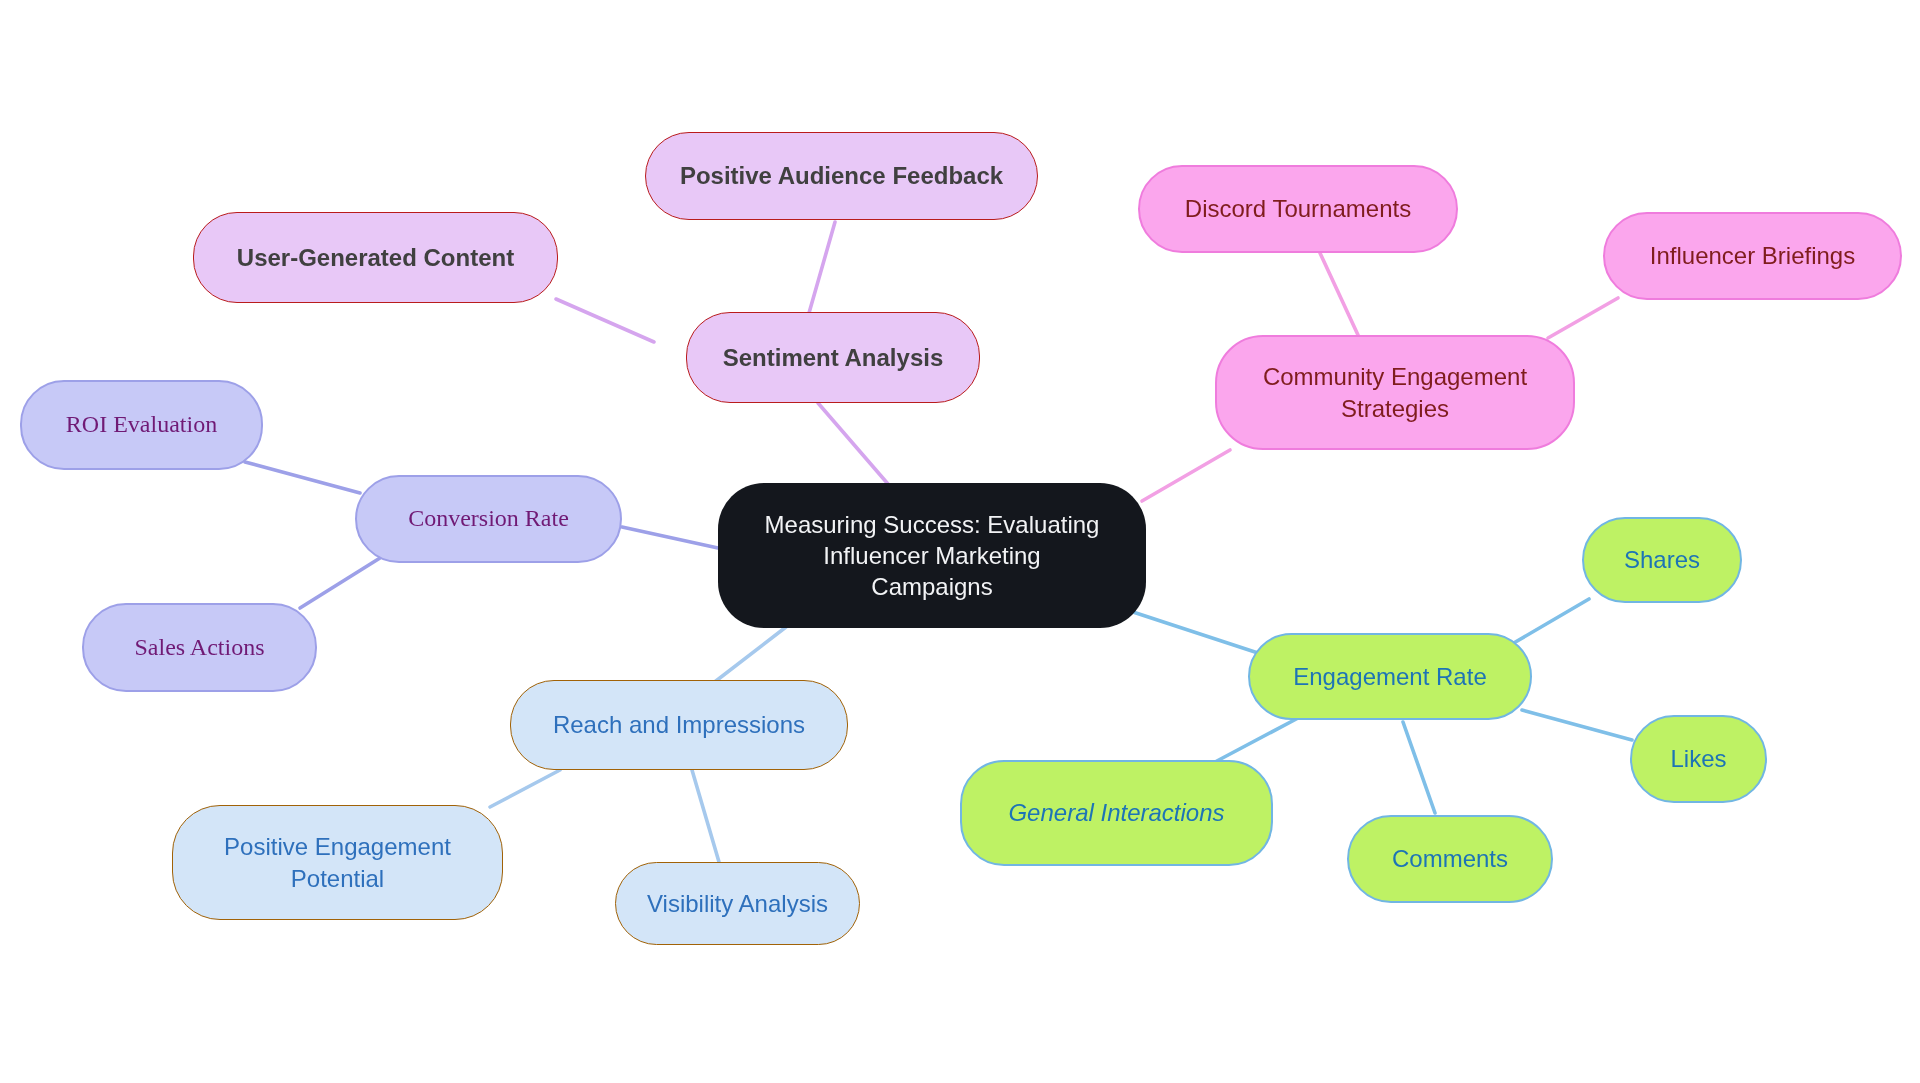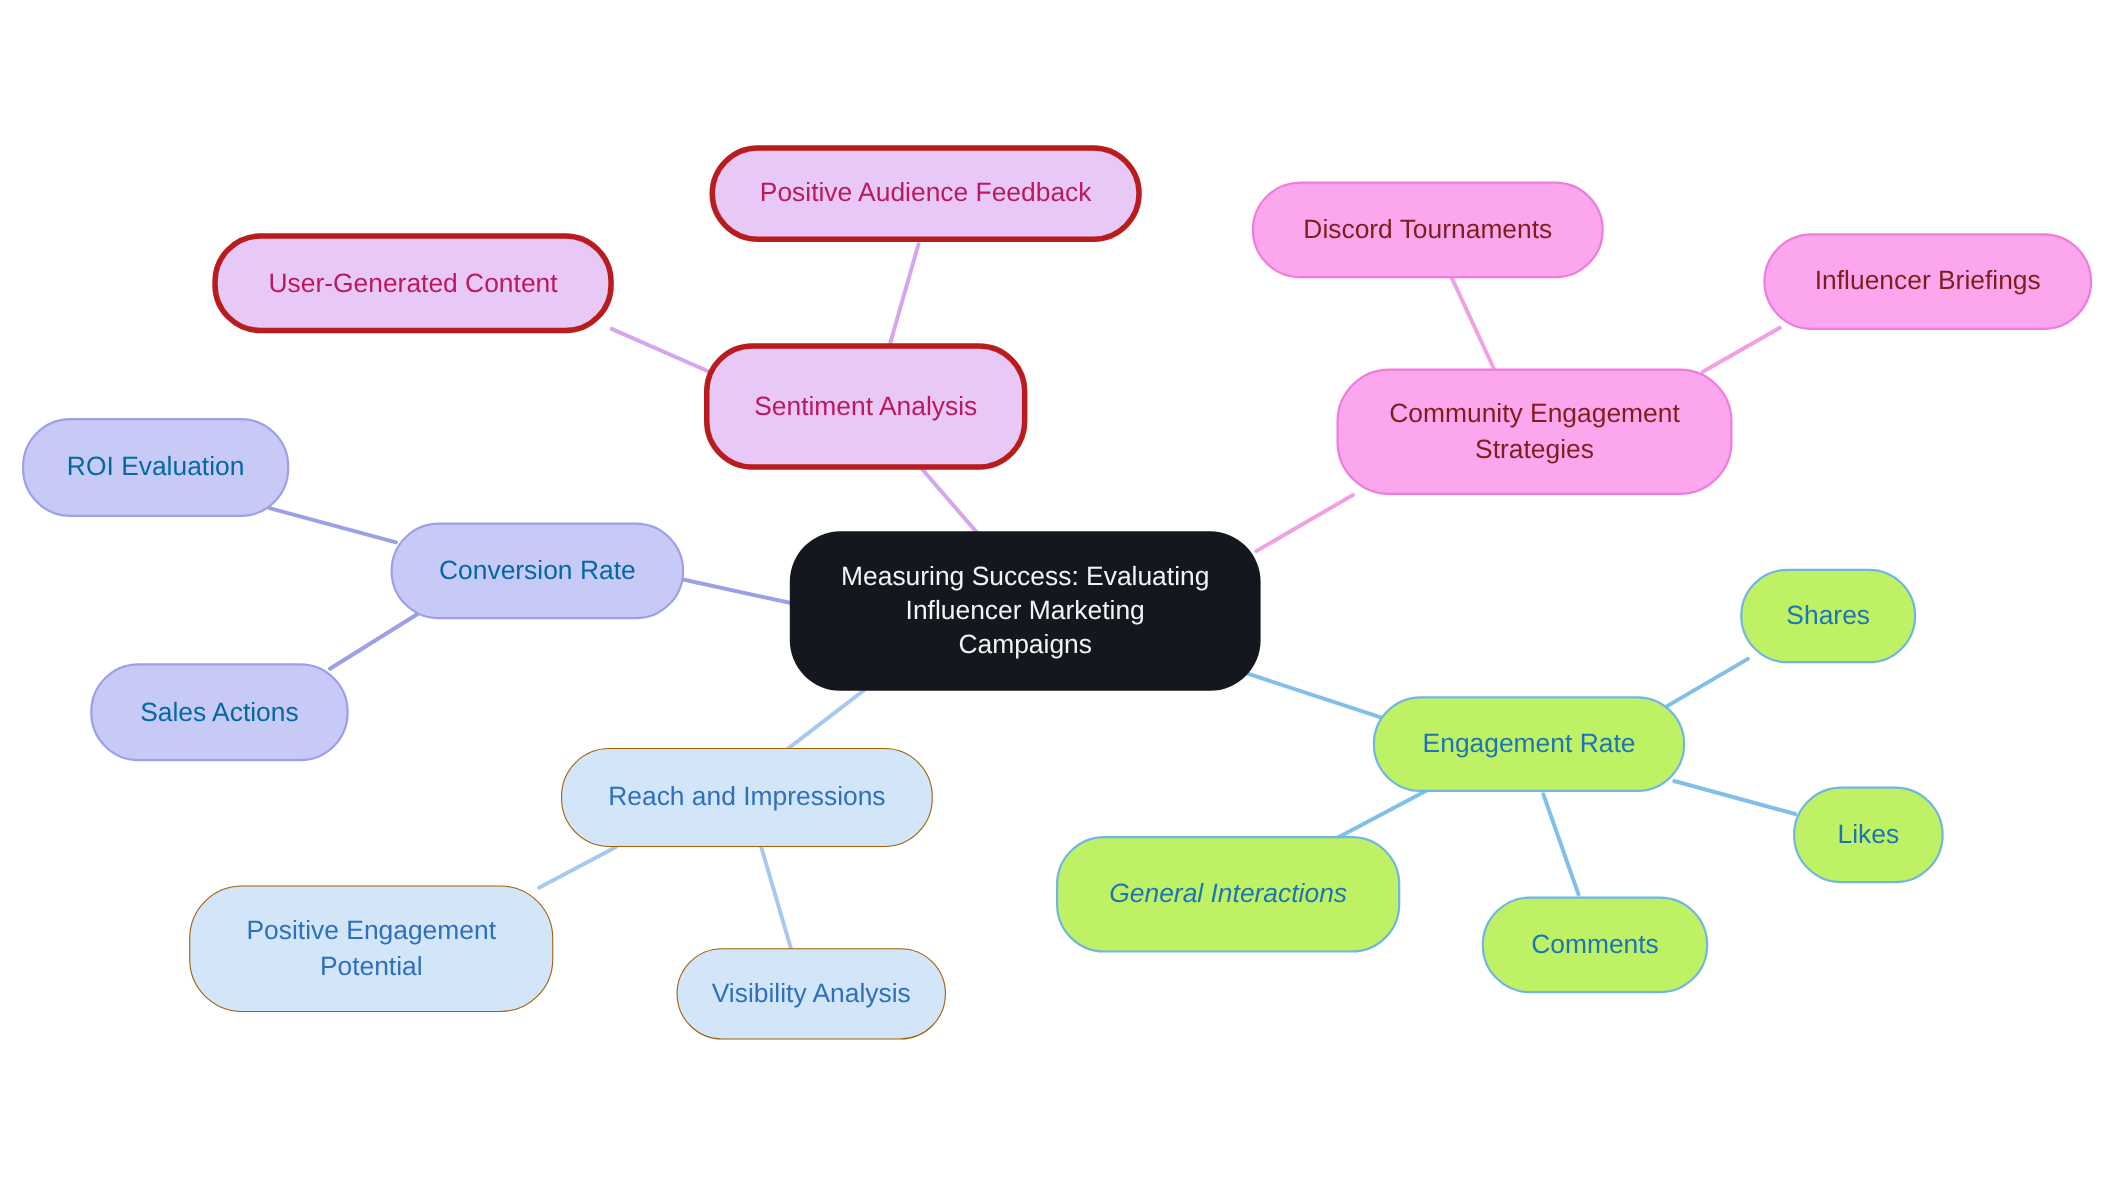--- a/index.html
+++ b/index.html
@@ -47,29 +47,29 @@
   .node span { display: block; }
 
   .root-node {
     background: #14171d;
     color: #f2f3f5;
     border: none;
     border-radius: 46px;
   }
   .root-node span { max-width: 340px; }
 
-  .g-purple { background: #e8c8f7; border: 5px solid #b91c1c; color: #be185d; }
+  .g-purple { background: #e8c8f7; border: 1px solid #b91c1c; color: #404040; font-weight: bold; }
   .g-pink   { background: #fba6ed; border: 2px solid #ef7cdd; color: #7f1d1d; }
-  .g-indigo { background: #c7c9f7; border: 2px solid #9da0e8; color: #0369a1; }
+  .g-indigo { background: #c7c9f7; border: 2px solid #9da0e8; color: #701a75; font-family: Liberation Serif, serif; }
   .g-blue   { background: #bef264; border: 2px solid #71b6e3; color: #1d74b6; }
   .g-pale   { background: #d3e5f8; border: 1px solid #a16207; color: #2e70bc; }
 
   
   #n-root        { left: 718px;  top: 483px; width: 428px; height: 145px; }
-  #n-sentiment   { left: 640px;  top: 312px; width: 294px; height: 115px;  }
+  #n-sentiment   { left: 686px;  top: 312px; width: 294px; height: 91px;  }
   #n-paf         { left: 645px;  top: 132px; width: 393px; height: 88px;  }
   #n-ugc         { left: 193px;  top: 212px; width: 365px; height: 91px;  }
   #n-community   { left: 1215px; top: 335px; width: 360px; height: 115px; border-radius: 48px; text-align: center; }
   #n-discord     { left: 1138px; top: 165px; width: 320px; height: 88px;  }
   #n-briefings   { left: 1603px; top: 212px; width: 299px; height: 88px;  }
   #n-conversion  { left: 355px;  top: 475px; width: 267px; height: 88px;  }
   #n-roi         { left: 20px;   top: 380px; width: 243px; height: 90px;  }
   #n-sales       { left: 82px;   top: 603px; width: 235px; height: 89px;  }
   #n-engagement  { left: 1248px; top: 633px; width: 284px; height: 87px;  }
   #n-shares      { left: 1582px; top: 517px; width: 160px; height: 86px;  }

